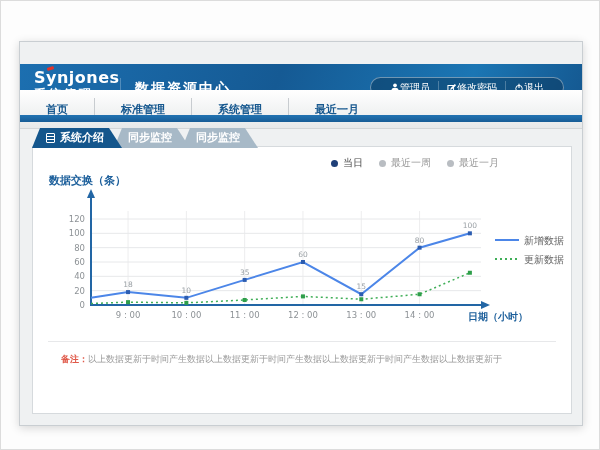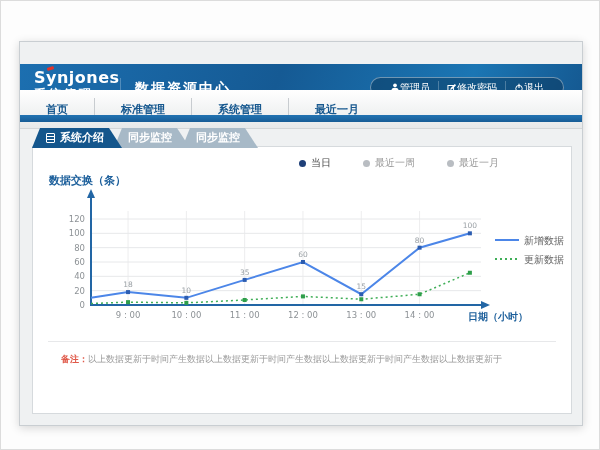--- a/index.html
+++ b/index.html
@@ -47,21 +47,21 @@
   .tab.active { background:#14568c; z-index:3; }
   .tab.inactive { background:#a7b9c7; z-index:2; }
   .tab.inactive:last-child { z-index:1; }
   .tab .doc { width:9px; height:10px; border:1px solid #fff; border-radius:1px;
               background:linear-gradient(transparent 2px,#fff 2px,#fff 3px,transparent 3px,
                          transparent 5px,#fff 5px,#fff 6px,transparent 6px); }
 
   
   .panel { position:absolute; left:12px; top:104px; width:540px; height:268px;
            background:#fff; border:1px solid #d6dadd; }
-  .filters { position:absolute; right:72px; top:9px; display:flex; gap:32px; align-items:center; }
+  .filters { position:absolute; right:72px; top:9px; display:flex; gap:16px; align-items:center; }
   .filters .f { display:flex; align-items:center; gap:5px; font-size:10px; color:#999; cursor:pointer; }
   .filters .dot { width:7px; height:7px; border-radius:50%; background:#b9bdc2; }
   .filters .f.sel { color:#444; }
   .filters .f.sel .dot { background:#1e3f78; }
   .chart-title { position:absolute; left:16px; top:26px; font-size:11px; font-weight:bold; color:#1c5f9b; }
   .chart-svg { position:absolute; left:10px; top:38px; }
   .divider { position:absolute; left:15px; right:15px; top:194px; border-top:1px solid #e7e8ea; }
   .note { position:absolute; left:28px; top:206px; font-size:9px; color:#9a9a9a; width:490px; }
   .note .pre { color:#e05a4a; font-weight:bold; }
 </style>

